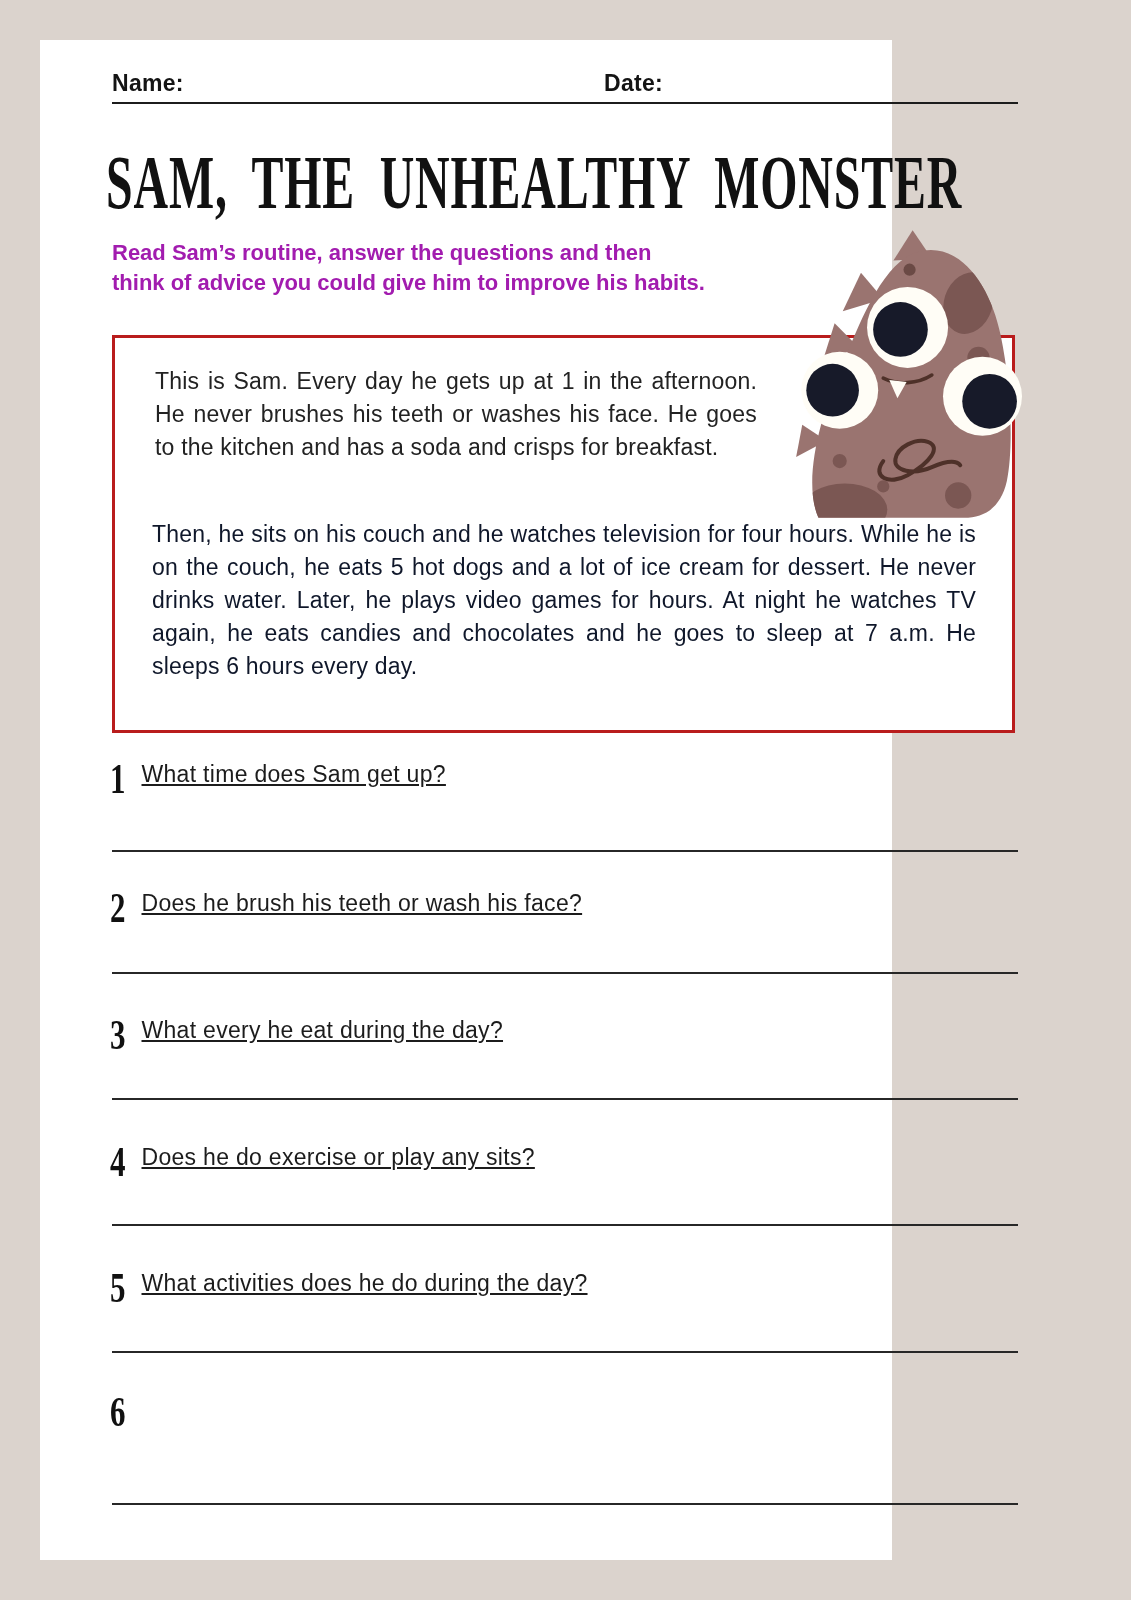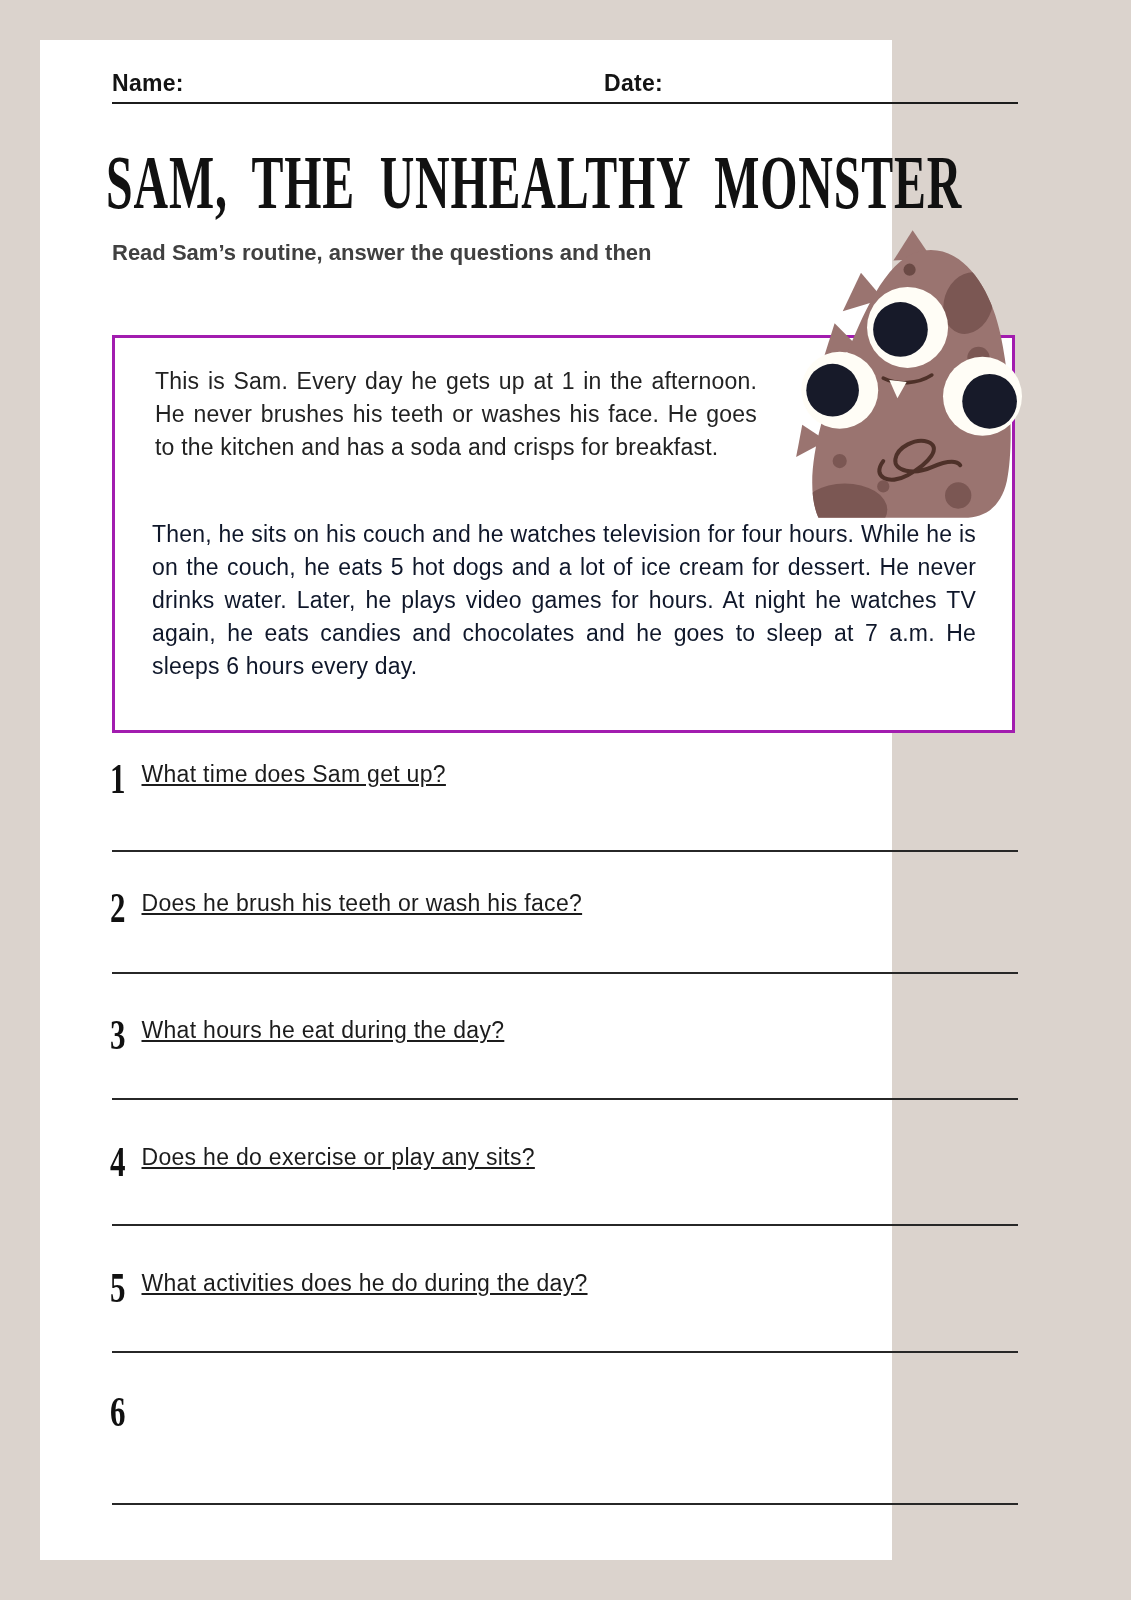--- a/index.html
+++ b/index.html
@@ -34,29 +34,29 @@
     font-family:"Liberation Serif", serif;
     font-weight:700; font-size:57px; color:#111;
     letter-spacing:1px; word-spacing:14px;
     white-space:nowrap;
     transform:scale(0.84,1.34);
     transform-origin:left top;
   }
   
   .instructions {
     position:absolute; left:72px; top:198px;
-    font-size:22px; font-weight:700; color:#404040;
+    font-size:22px; font-weight:700; color:#a21caf;
     line-height:30px;
   }
   .instructions div { white-space:nowrap; }
   
   .passage-box {
     position:absolute; left:72px; top:295px;
     width:903px; height:398px;
-    border:3px solid #a21caf;
+    border:3px solid #b91c1c;
     background:#ffffff;
   }
   .passage-p1 {
     position:absolute; left:40px; top:27px; width:602px;
     font-size:23px; line-height:33px; color:#222;
     text-align:justify; letter-spacing:0.2px;
   }
   .passage-p2 {
     position:absolute; left:37px; top:180px; width:824px;
     font-size:23px; line-height:33px; color:#0f172a;
@@ -103,20 +103,21 @@
 <div class="page">
 
   <span class="name-label">Name:</span>
   <span class="date-label">Date:</span>
   <div class="header-rule"></div>
 
   <h1 class="title">SAM, THE UNHEALTHY MONSTER</h1>
 
   <div class="instructions">
     <div>Read Sam’s routine, answer the questions and then</div>
+    <div>think of advice you could give him to improve his habits.</div>
   </div>
 
   <div class="passage-box">
     <p class="passage-p1">This is Sam. Every day he gets up at 1 in the afternoon. He never brushes his teeth or washes his face. He goes to the kitchen and has a soda and crisps for breakfast.</p>
     <p class="passage-p2">Then, he sits on his couch and he watches television for four hours. While he is on the couch, he eats 5 hot dogs and a lot of ice cream for dessert. He never drinks water. Later, he plays video games for hours. At night he watches TV again, he eats candies and chocolates and he goes to sleep at 7 a.m. He sleeps 6 hours every day.</p>
   </div>
 
   <div class="monster">
     <svg viewBox="0 0 235 292">
       <defs>
@@ -170,21 +171,21 @@
   <div class="answer-line l1"></div>
 
   <div class="question q2">
     <span class="qnum">2</span>
     <span class="qtext">Does he brush his teeth or wash his face?</span>
   </div>
   <div class="answer-line l2"></div>
 
   <div class="question q3">
     <span class="qnum">3</span>
-    <span class="qtext">What hours he eat during the day?</span>
+    <span class="qtext">What every he eat during the day?</span>
   </div>
   <div class="answer-line l3"></div>
 
   <div class="question q4">
     <span class="qnum">4</span>
     <span class="qtext">Does he do exercise or play any sits?</span>
   </div>
   <div class="answer-line l4"></div>
 
   <div class="question q5">

